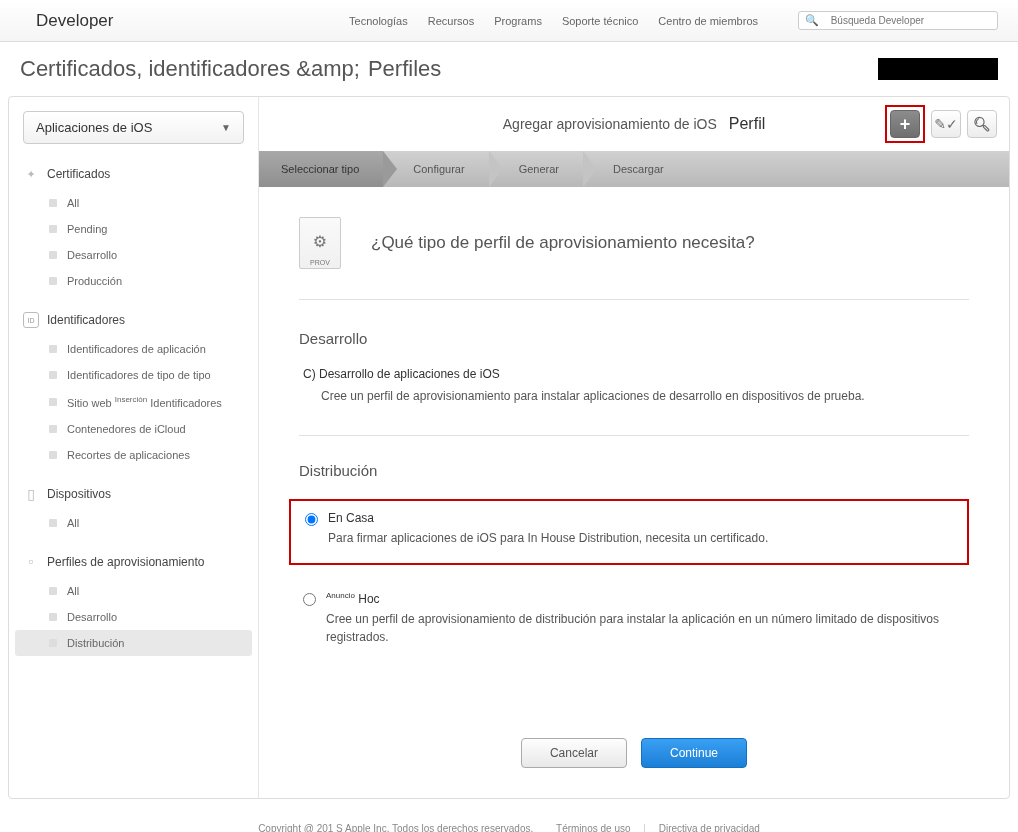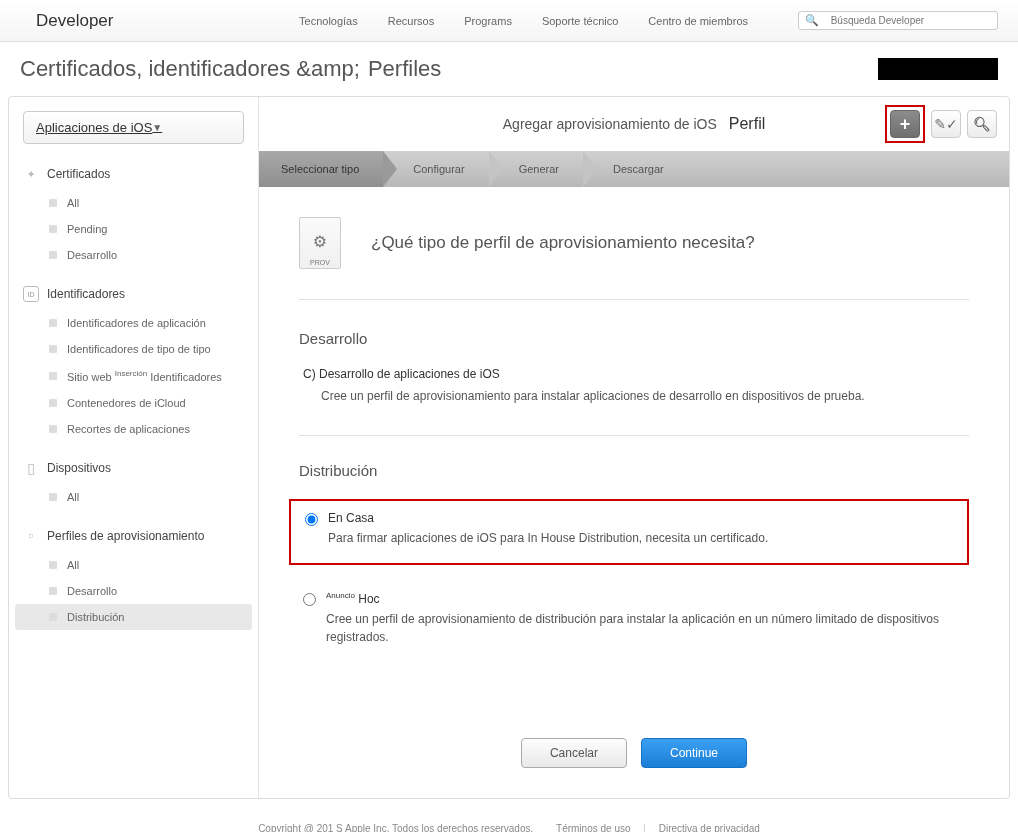--- a/index.html
+++ b/index.html
@@ -2,38 +2,38 @@
 <html><head>
   <meta charset="utf-8">
   <style>
     * { box-sizing: border-box; margin: 0; padding: 0; }
     body { font-family: "Lucida Grande", "Helvetica Neue", Arial, sans-serif; font-size: 12px; color: #333; background: #fff; width: 1018px; }
     
     
     .top-nav { display: flex; align-items: center; padding: 8px 20px; border-bottom: 1px solid #ddd; background: linear-gradient(#fff, #f5f5f5); height: 42px; }
     .apple-logo { font-size: 22px; color: #333; margin-right: 16px; }
     .nav-title { font-size: 17px; font-weight: 400; color: #333; margin-right: auto; }
-    .nav-links { display: flex; gap: 30px; align-items: center; font-size: 11px; color: #666; }
+    .nav-links { display: flex; gap: 20px; align-items: center; font-size: 11px; color: #666; }
     .nav-links span { cursor: pointer; }
     .search-wrap { display: flex; align-items: center; margin-left: 20px; border: 1px solid #ccc; border-radius: 3px; padding: 2px 6px; background: #fff; width: 200px; }
     .search-icon { color: #007aff; font-size: 11px; margin-right: 4px; }
     .search-input { border: none; outline: none; font-size: 10px; color: #999; width: 170px; padding-left: 8px; }
     
     
     .sub-header { display: flex; align-items: center; padding: 14px 20px; font-size: 22px; color: #555; }
     .sub-title { font-weight: 400; }
     .sub-title-2 { margin-left: 8px; }
     .black-box { margin-left: auto; width: 120px; height: 22px; background: #000; }
     
     
     .main-container { display: flex; border: 1px solid #ddd; border-radius: 4px; margin: 0 8px; min-height: 690px; }
     
     
     .sidebar { width: 250px; border-right: 1px solid #e5e5e5; padding: 14px 0; }
-    .dropdown-btn { margin: 0 14px 14px 14px; display: flex; align-items: center; border: 1px solid #ccc; border-radius: 4px; padding: 8px 12px; background: linear-gradient(#fff, #f2f2f2); font-size: 13px; cursor: pointer; text-decoration: underline; }
+    .dropdown-btn { margin: 0 14px 14px 14px; display: flex; align-items: center; justify-content: space-between; border: 1px solid #ccc; border-radius: 4px; padding: 8px 12px; background: linear-gradient(#fff, #f2f2f2); font-size: 13px; cursor: pointer; }
     .dropdown-arrow { color: #666; font-size: 10px; }
     
     .nav-section { margin-bottom: 10px; }
     .nav-section-header { display: flex; align-items: center; padding: 8px 14px; font-size: 12px; color: #444; cursor: pointer; }
     .nav-section-icon { width: 16px; height: 16px; margin-right: 8px; display: inline-flex; align-items: center; justify-content: center; font-size: 11px; color: #999; }
     .nav-item { display: flex; align-items: center; padding: 7px 14px 7px 40px; font-size: 11px; color: #666; cursor: pointer; }
     .nav-item.selected { background: #e8e8e8; border-radius: 3px; margin: 0 6px; padding-left: 34px; }
     .nav-bullet { width: 8px; height: 8px; background: #ddd; border-radius: 1px; margin-right: 10px; flex-shrink: 0; }
     
     
@@ -139,20 +139,24 @@
           <span>All</span>
         </div>
       <div class="nav-item">
           <span class="nav-bullet"></span>
           <span>Pending</span>
         </div>
       <div class="nav-item">
           <span class="nav-bullet"></span>
           <span>Desarrollo</span>
         </div>
+      <div class="nav-item">
+          <span class="nav-bullet"></span>
+          <span>Producción</span>
+        </div>
     </div>
 
     <div class="nav-section">
       <div class="nav-section-header">
         <span class="nav-section-icon icon-id">ID</span>
         <span>Identificadores</span>
       </div>
       <div class="nav-item">
           <span class="nav-bullet"></span>
           <span>Identificadores de aplicación</span>

